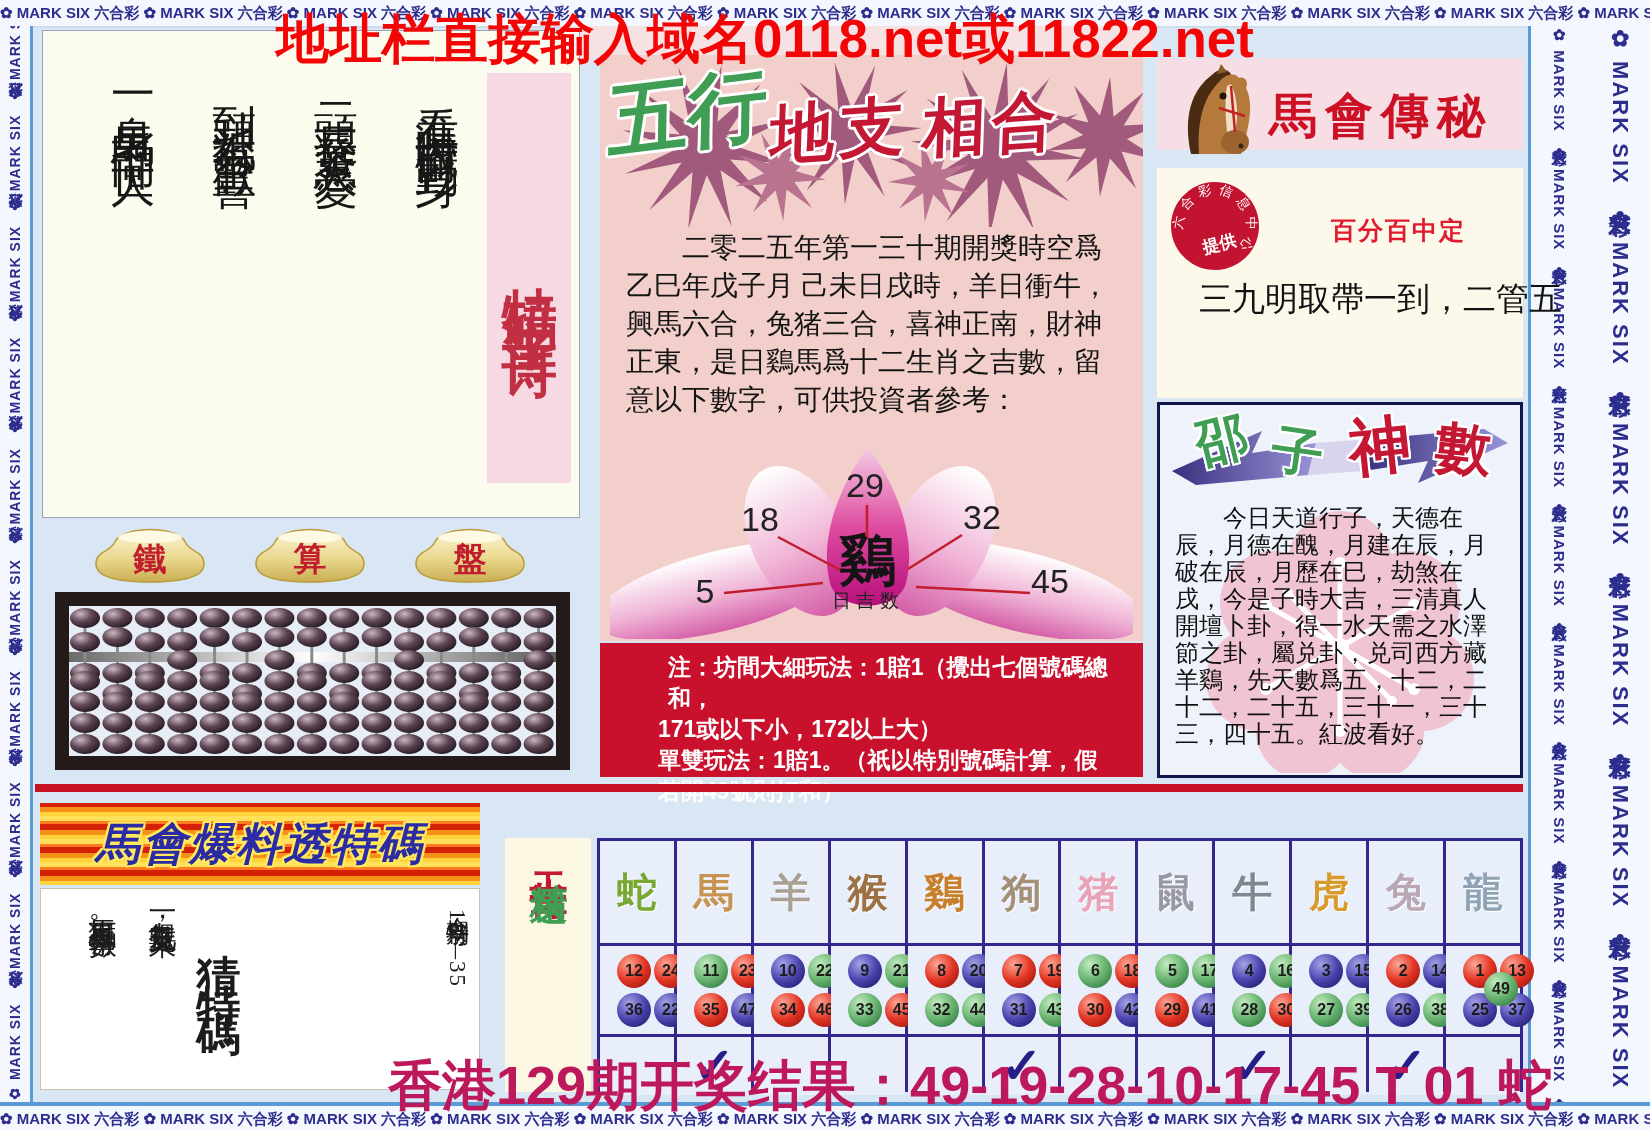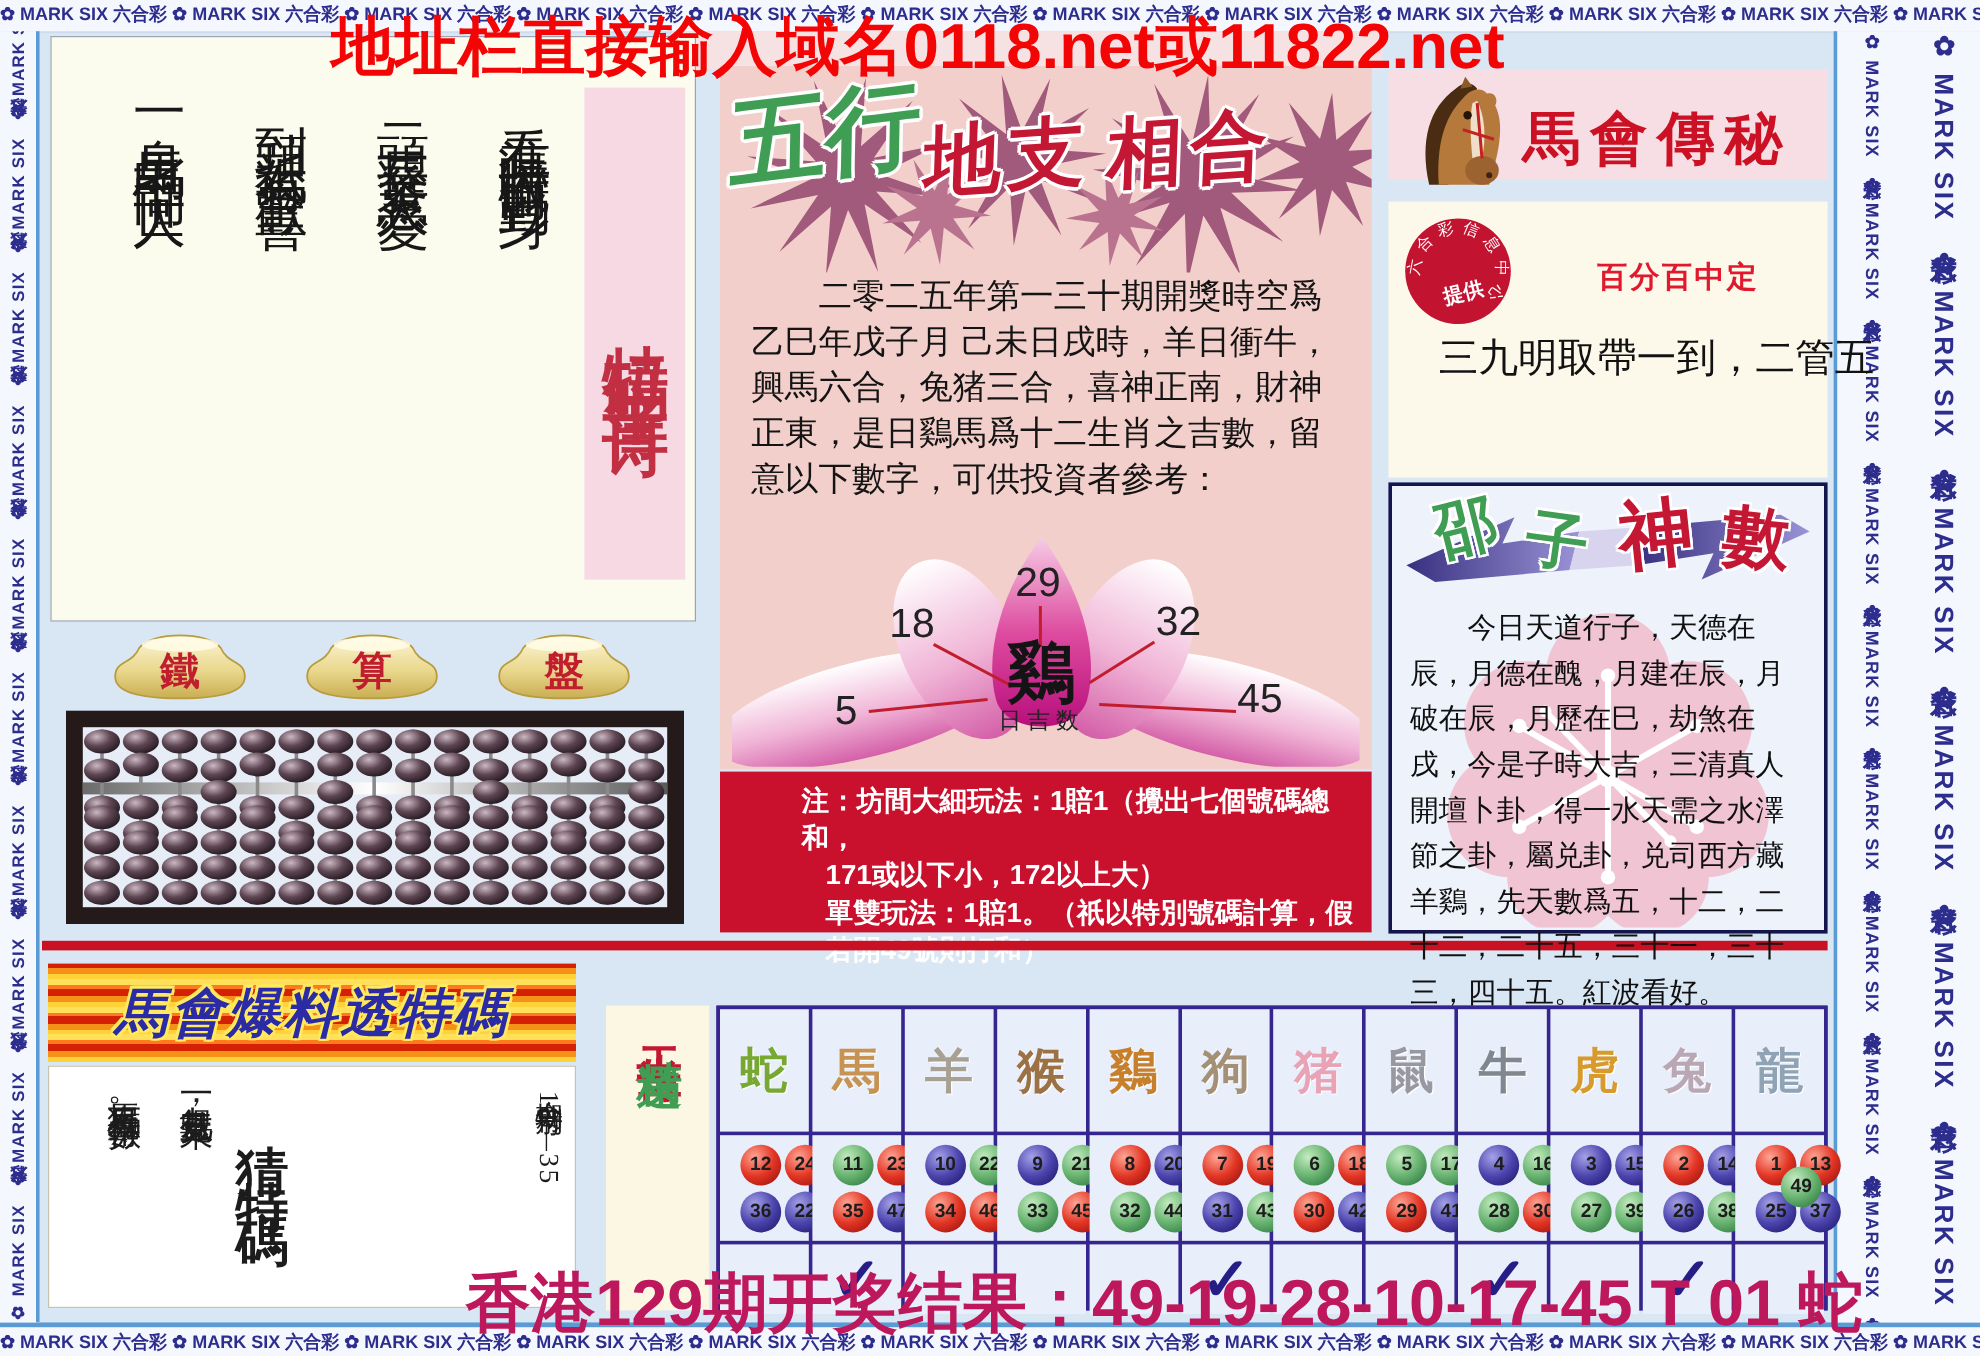--- a/index.html
+++ b/index.html
@@ -49,21 +49,21 @@
   .wx-red{font-family:"Liberation Serif",serif;font-weight:bold;font-size:64px;color:#c41734;
           transform:rotate(-4deg) skewX(-6deg);line-height:1;margin-top:26px;letter-spacing:6px;}
   .wx-red2{margin-left:10px;margin-top:20px;}
   .wx-para{position:absolute;left:26px;top:174px;width:494px;font-family:"Liberation Serif",serif;
            font-size:28px;line-height:38px;color:#141414;text-indent:2em;}
   .lotus{position:absolute;left:10px;top:386px;width:523px;height:198px;}
 
   .note-box{position:absolute;left:600px;top:643px;width:543px;height:134px;background:#c9102c;color:#ffffff;
             font-size:23px;font-weight:bold;line-height:31px;padding-top:9px;box-sizing:border-box;}
   .note-line{padding-left:68px;}
-  .note-line.indent{padding-left:88px;}
+  .note-line.indent{padding-left:58px;}
 
   
   .horse-header{position:absolute;left:1157px;top:58px;width:366px;height:92px;background:#f7dee4;}
   .horse-svg{position:absolute;left:4px;top:4px;width:100px;height:100px;}
   .hh-title{position:absolute;left:112px;top:26px;font-family:"Liberation Serif",serif;font-weight:bold;
             font-size:48px;letter-spacing:8px;color:#cc1124;}
   .secret-box{position:absolute;left:1157px;top:168px;width:366px;height:230px;background:#fcf9ea;}
   .stamp{position:absolute;left:10px;top:10px;width:96px;height:96px;transform:rotate(-14deg);}
   .tagline{position:absolute;left:174px;top:46px;font-size:25px;font-weight:bold;color:#e0192e;
            font-family:"Liberation Serif",serif;letter-spacing:2px;}
@@ -75,21 +75,21 @@
   .sz-banner{position:absolute;left:6px;top:8px;width:348px;height:88px;}
   .sz-title{position:absolute;left:36px;top:10px;width:296px;display:flex;justify-content:space-between;align-items:flex-start;}
   .sz-title span{font-family:"Liberation Serif",serif;font-weight:bold;line-height:1;
                  text-shadow:-2px 0 #fff,2px 0 #fff,0 -2px #fff,0 2px #fff,-2px -2px #fff,2px 2px #fff,-2px 2px #fff,2px -2px #fff;}
   .sz-title span:nth-child(1){color:#3f9e53;font-size:52px;transform:rotate(-14deg);}
   .sz-title span:nth-child(2){color:#3f9e53;font-size:52px;transform:rotate(8deg) translateY(12px);}
   .sz-title span:nth-child(3){color:#c41734;font-size:62px;transform:rotate(-6deg);}
   .sz-title span:nth-child(4){color:#c41734;font-size:56px;transform:rotate(6deg) translateY(6px);}
   .sz-flower{position:absolute;left:18px;top:92px;width:324px;height:276px;z-index:0;}
   .sz-para{position:absolute;left:15px;top:100px;width:334px;z-index:1;font-family:"Liberation Serif",serif;
-           font-size:24px;line-height:38px;color:#101010;text-indent:2em;}
+           font-size:24px;line-height:27px;color:#101010;text-indent:2em;}
 
   
   .red-divider{position:absolute;left:35px;top:784px;width:1488px;height:8px;background:#c81122;}
   .fire-banner{position:absolute;left:40px;top:803px;width:440px;height:82px;display:flex;align-items:center;justify-content:center;
      background:repeating-linear-gradient(0deg,#ffd23a 0 4px,#f59018 4px 9px,#d42105 9px 15px,#ff7a1e 15px 18px,#ffe05a 18px 23px);}
   .fire-text{font-size:44px;font-weight:bold;font-style:italic;letter-spacing:3px;color:#2b2ba5;
      text-shadow:-2px 0 #ffe95e,2px 0 #ffe95e,0 -2px #ffe95e,0 2px #ffe95e,-2px -2px #ffe95e,2px 2px #ffe95e,-2px 2px #ffe95e,2px -2px #ffe95e;text-align:right;}
   .tips-box{position:absolute;left:40px;top:888px;width:440px;height:202px;background:#ffffff;border:1px solid #c9c2ae;box-sizing:border-box;}
   .tip-col{position:absolute;writing-mode:vertical-rl;font-family:"Liberation Serif",serif;color:#1c1c1c;}
   .tip-0{right:6px;top:10px;font-size:23px;letter-spacing:2px;}

